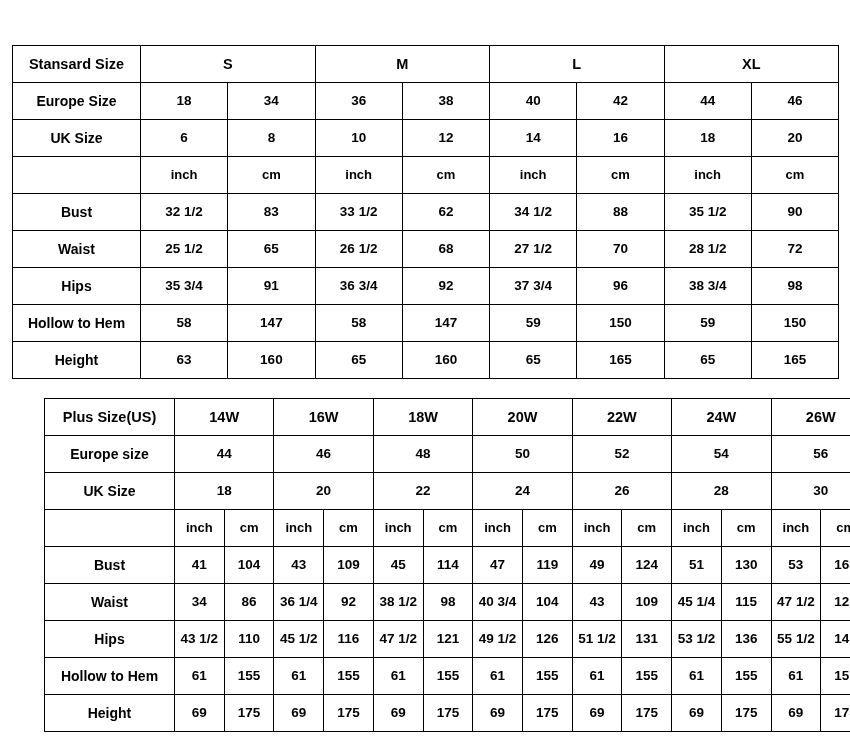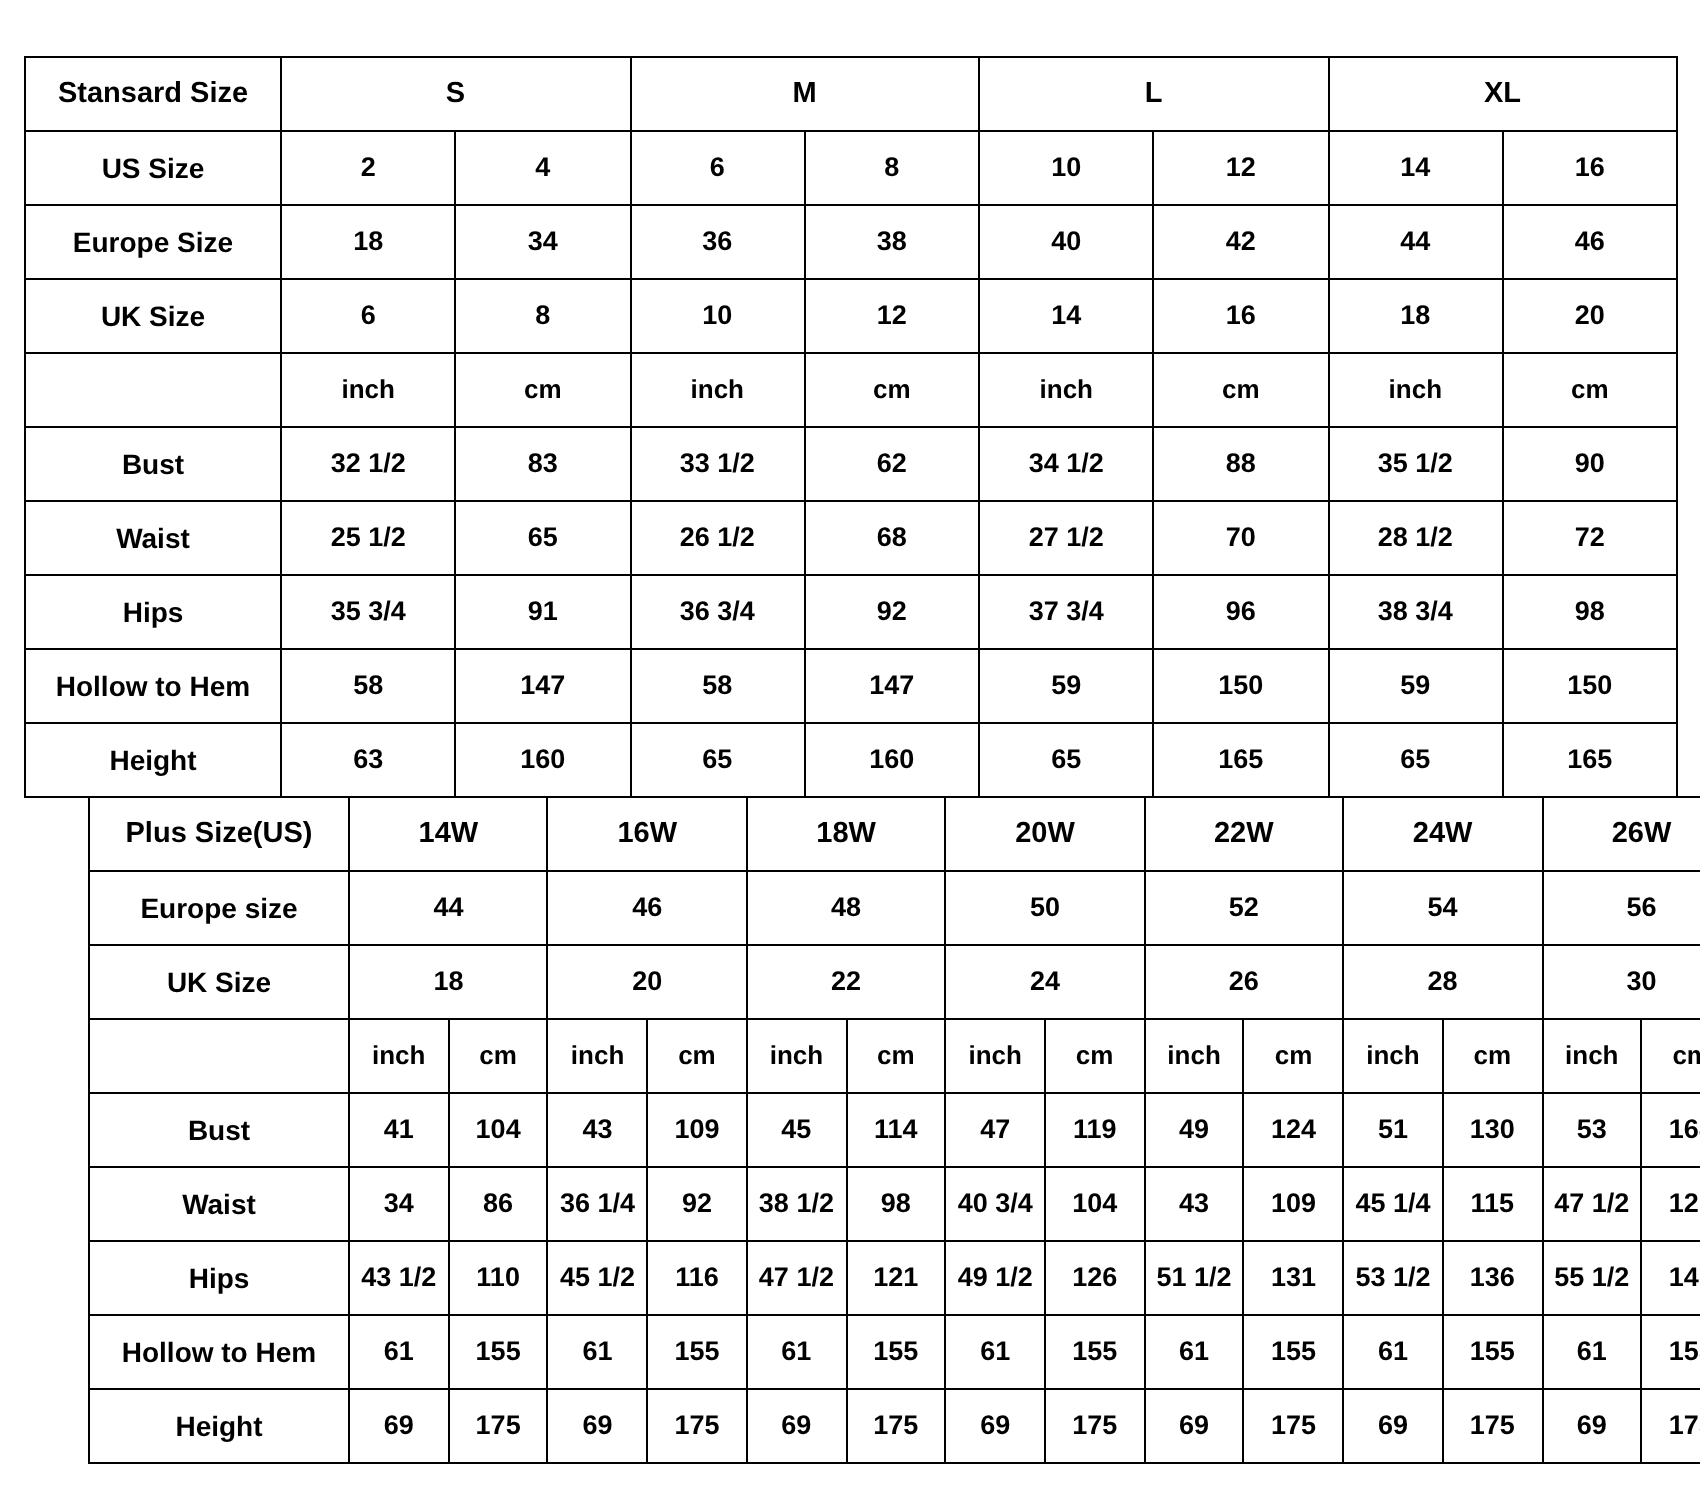--- a/index.html
+++ b/index.html
@@ -19,21 +19,21 @@
     width: 850px;
     height: 750px;
     padding: 0;
     box-sizing: border-box;
   }
   .table-wrap {
     position: absolute;
     left: 12px;
     width: 826px;
   }
-  #standard-wrap { top: 28px; }
+  #standard-wrap { top: 45px; }
   #plus-wrap { top: 398px; margin-left: 32px; }
 
   table.size-table {
     border-collapse: collapse;
     table-layout: fixed;
     width: 826px;
     background: #fff;
   }
   table.size-table td {
     border: 1.6px solid #000;
@@ -86,31 +86,20 @@
           <col style="width:87.25px">
           <col style="width:87.25px">
         </colgroup>
       <tbody id="standard-body">
           <tr>
             <td class="corner">Stansard Size</td>
             <td class="group" colspan="2">S</td>
             <td class="group" colspan="2">M</td>
             <td class="group" colspan="2">L</td>
             <td class="group" colspan="2">XL</td>
-          </tr>
-          <tr>
-            <td class="rowhead">US Size</td>
-            <td colspan="1">2</td>
-            <td colspan="1">4</td>
-            <td colspan="1">6</td>
-            <td colspan="1">8</td>
-            <td colspan="1">10</td>
-            <td colspan="1">12</td>
-            <td colspan="1">14</td>
-            <td colspan="1">16</td>
           </tr>
           <tr>
             <td class="rowhead">Europe Size</td>
             <td colspan="1">18</td>
             <td colspan="1">34</td>
             <td colspan="1">36</td>
             <td colspan="1">38</td>
             <td colspan="1">40</td>
             <td colspan="1">42</td>
             <td colspan="1">44</td>

